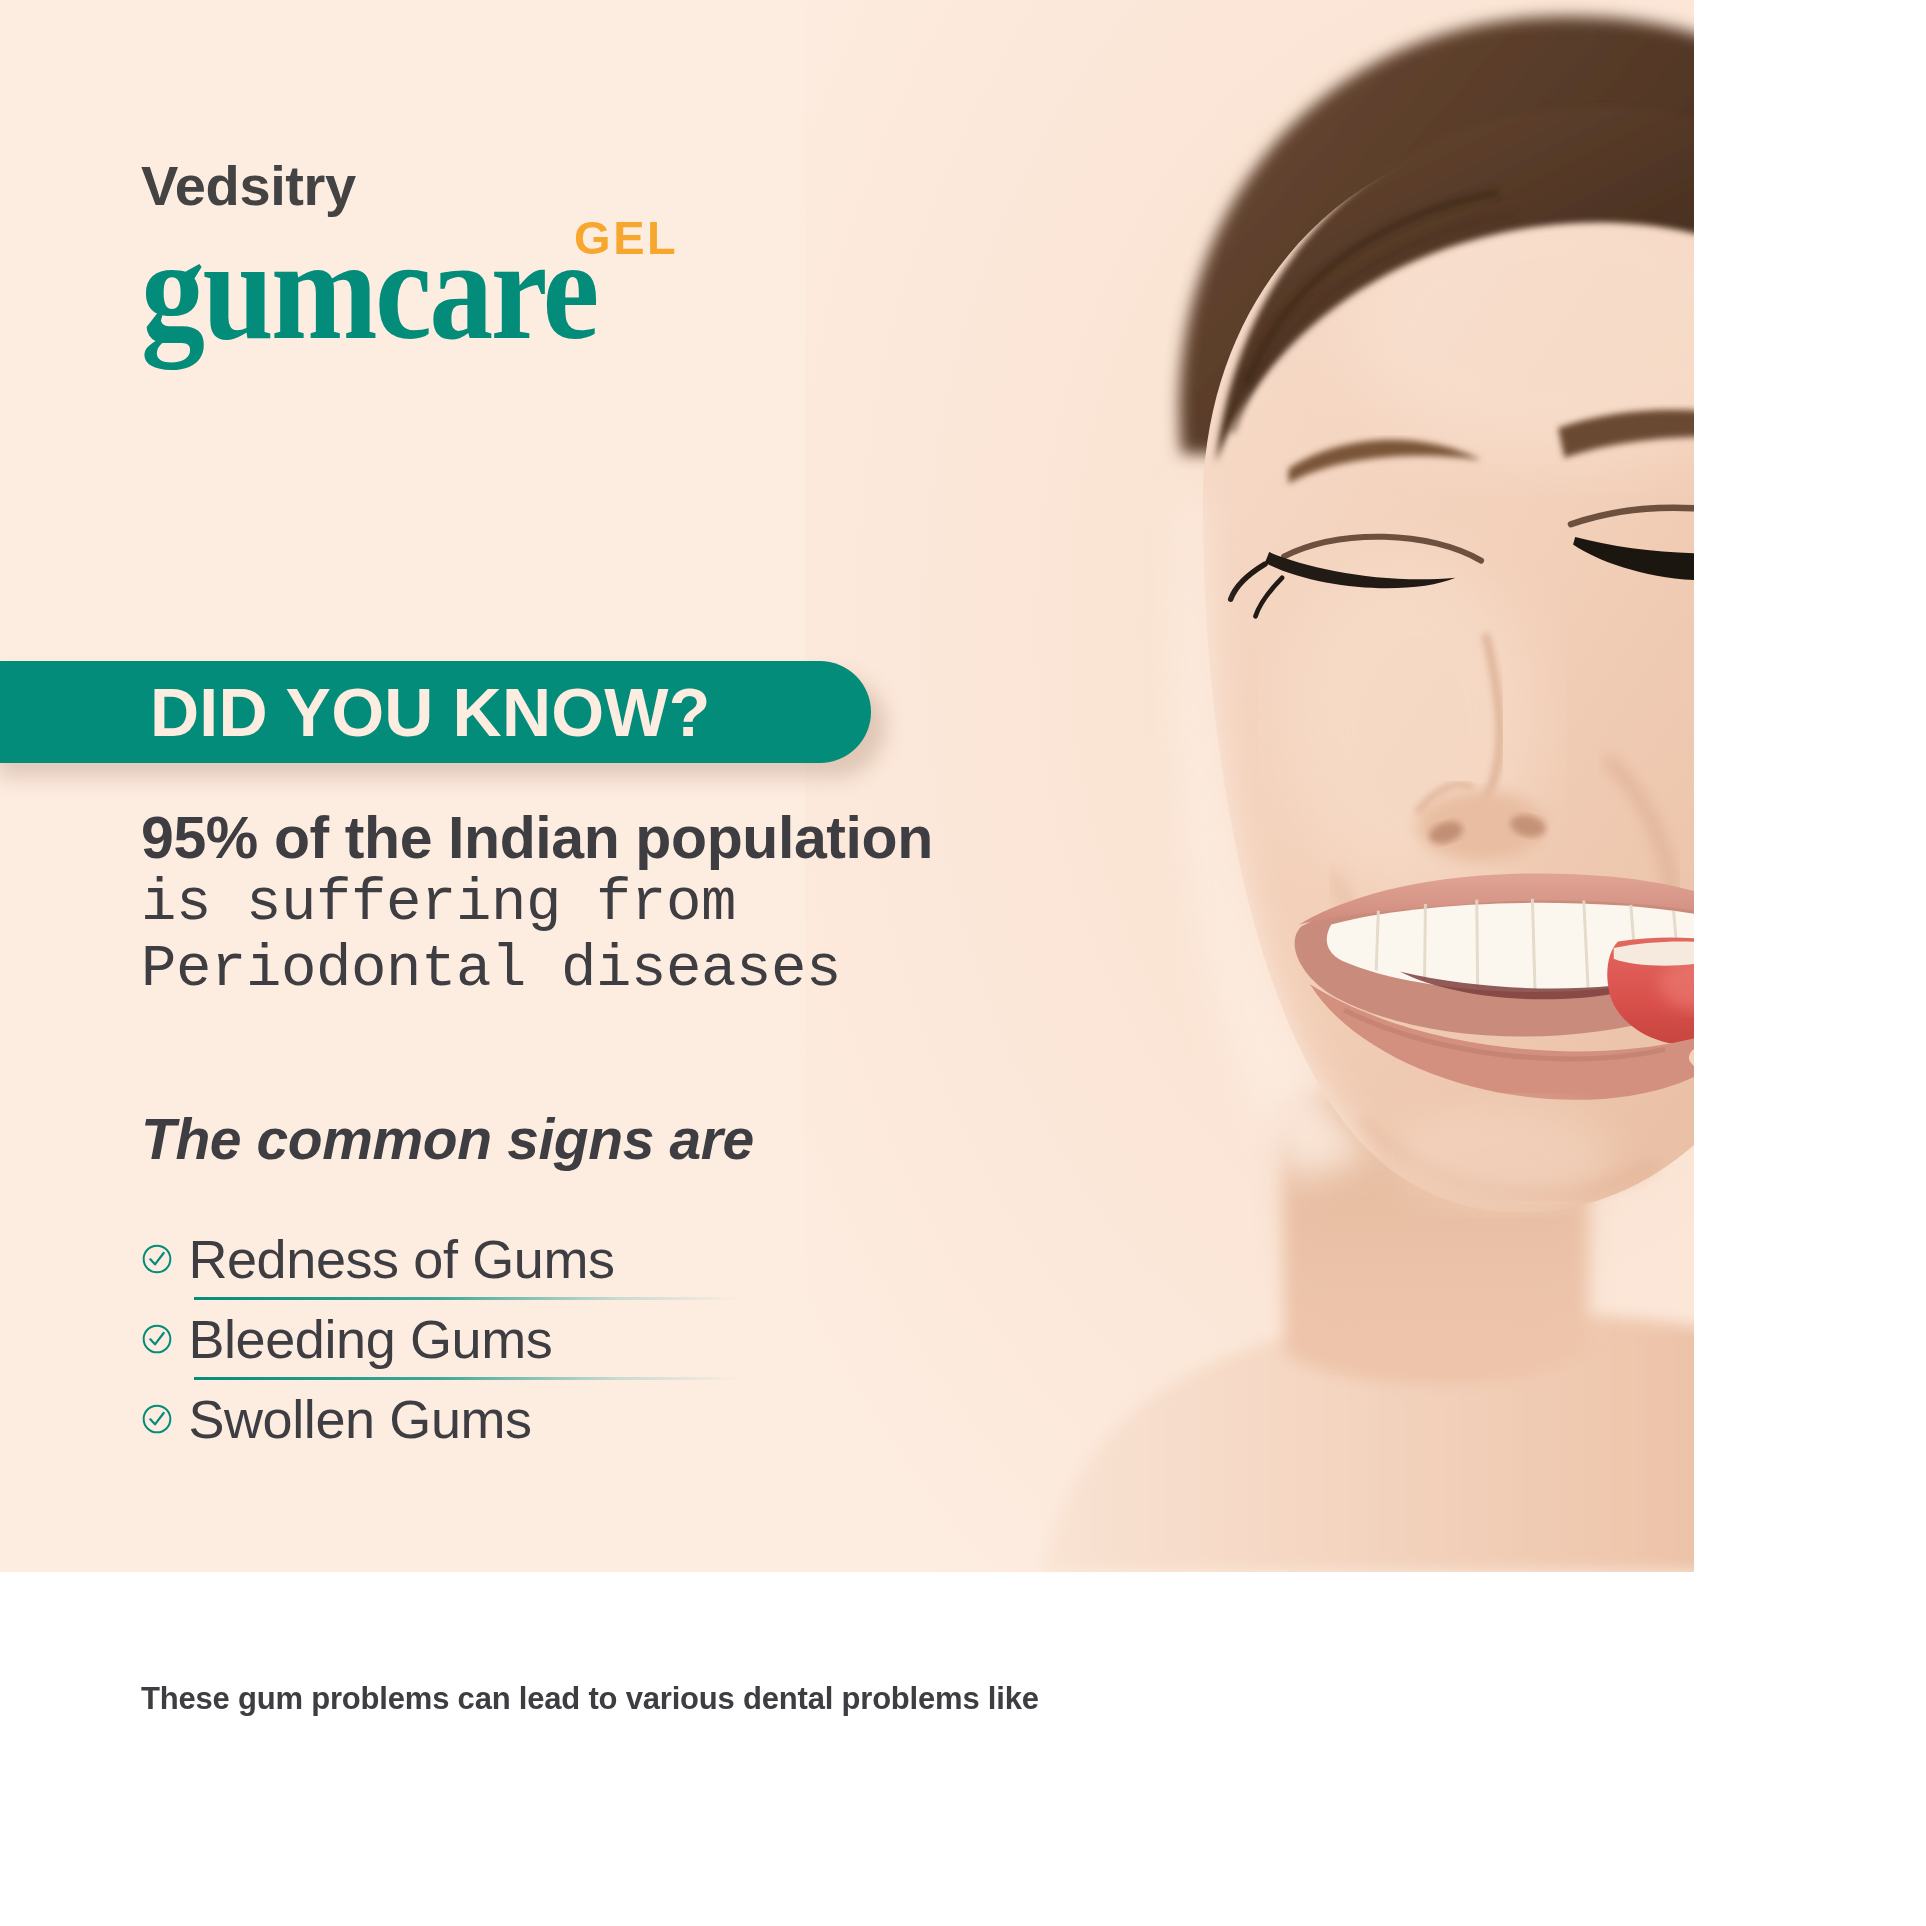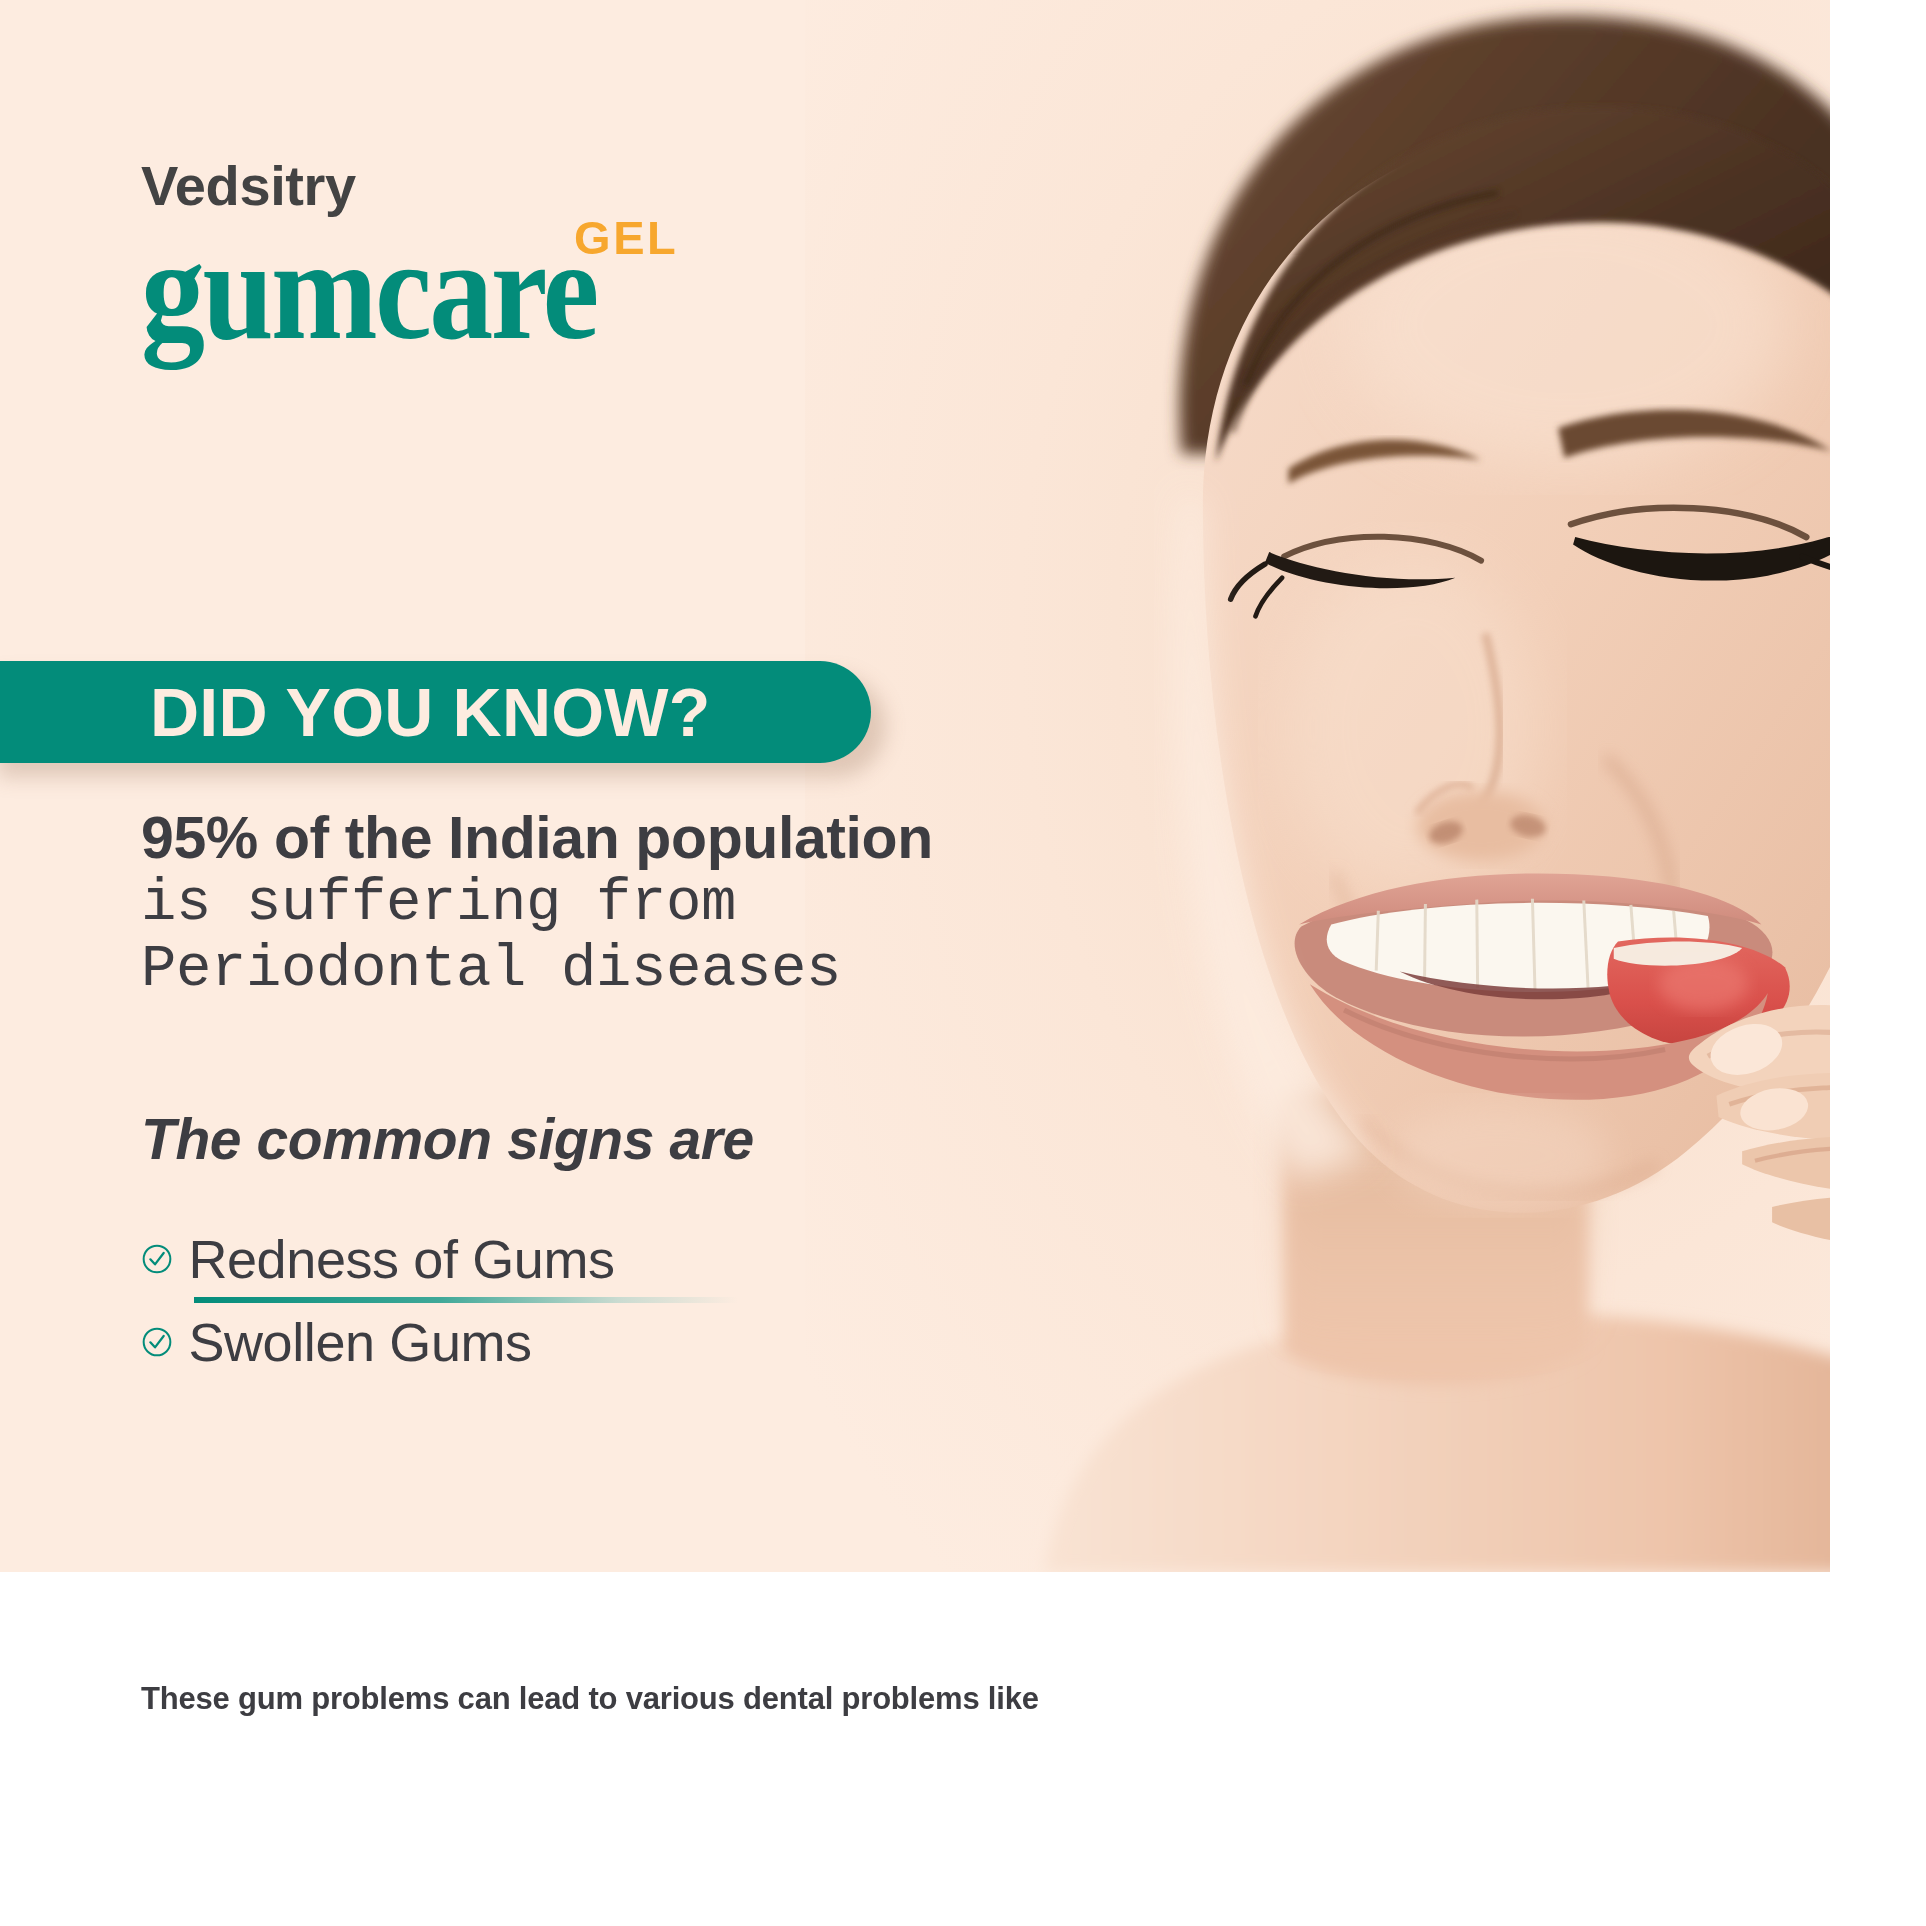--- a/index.html
+++ b/index.html
@@ -2,21 +2,21 @@
 <html style="font-size:6.8px"><head>
 <meta charset="utf-8">
 <style>
   html, body {
     margin: 0;
     padding: 0;
     background: #ffffff;
   }
   #poster {
     position: relative;
-    width: 1830px;
+    width: 1694px;
     height: 1926px;
     background: #f97316;
     overflow: hidden;
     font-family: "Liberation Sans", sans-serif;
   }
 
   
   .peach-panel {
     position: absolute;
     left: 0; top: 0;
@@ -397,20 +397,27 @@
       <div class="check-row">
         <svg class="check-icon" viewBox="0 0 48 48" aria-hidden="true">
           <circle cx="24" cy="24" r="20" fill="none" stroke="#038c7a" stroke-width="3"></circle>
           <path d="M14 24.5 L21 32 L34 15" fill="none" stroke="#038c7a" stroke-width="3.4" stroke-linecap="round" stroke-linejoin="round"></path>
         </svg>
         <span class="check-label">Redness of Gums</span>
       </div>
 
       <div class="divider"></div>
 
+      <div class="check-row">
+        <svg class="check-icon" viewBox="0 0 48 48" aria-hidden="true">
+          <circle cx="24" cy="24" r="20" fill="none" stroke="#038c7a" stroke-width="3"></circle>
+          <path d="M14 24.5 L21 32 L34 15" fill="none" stroke="#038c7a" stroke-width="3.4" stroke-linecap="round" stroke-linejoin="round"></path>
+        </svg>
+        <span class="check-label">Bleeding Gums</span>
+      </div>
 
       <div class="divider"></div>
 
       <div class="check-row">
         <svg class="check-icon" viewBox="0 0 48 48" aria-hidden="true">
           <circle cx="24" cy="24" r="20" fill="none" stroke="#038c7a" stroke-width="3"></circle>
           <path d="M14 24.5 L21 32 L34 15" fill="none" stroke="#038c7a" stroke-width="3.4" stroke-linecap="round" stroke-linejoin="round"></path>
         </svg>
         <span class="check-label">Swollen Gums</span>
       </div>

